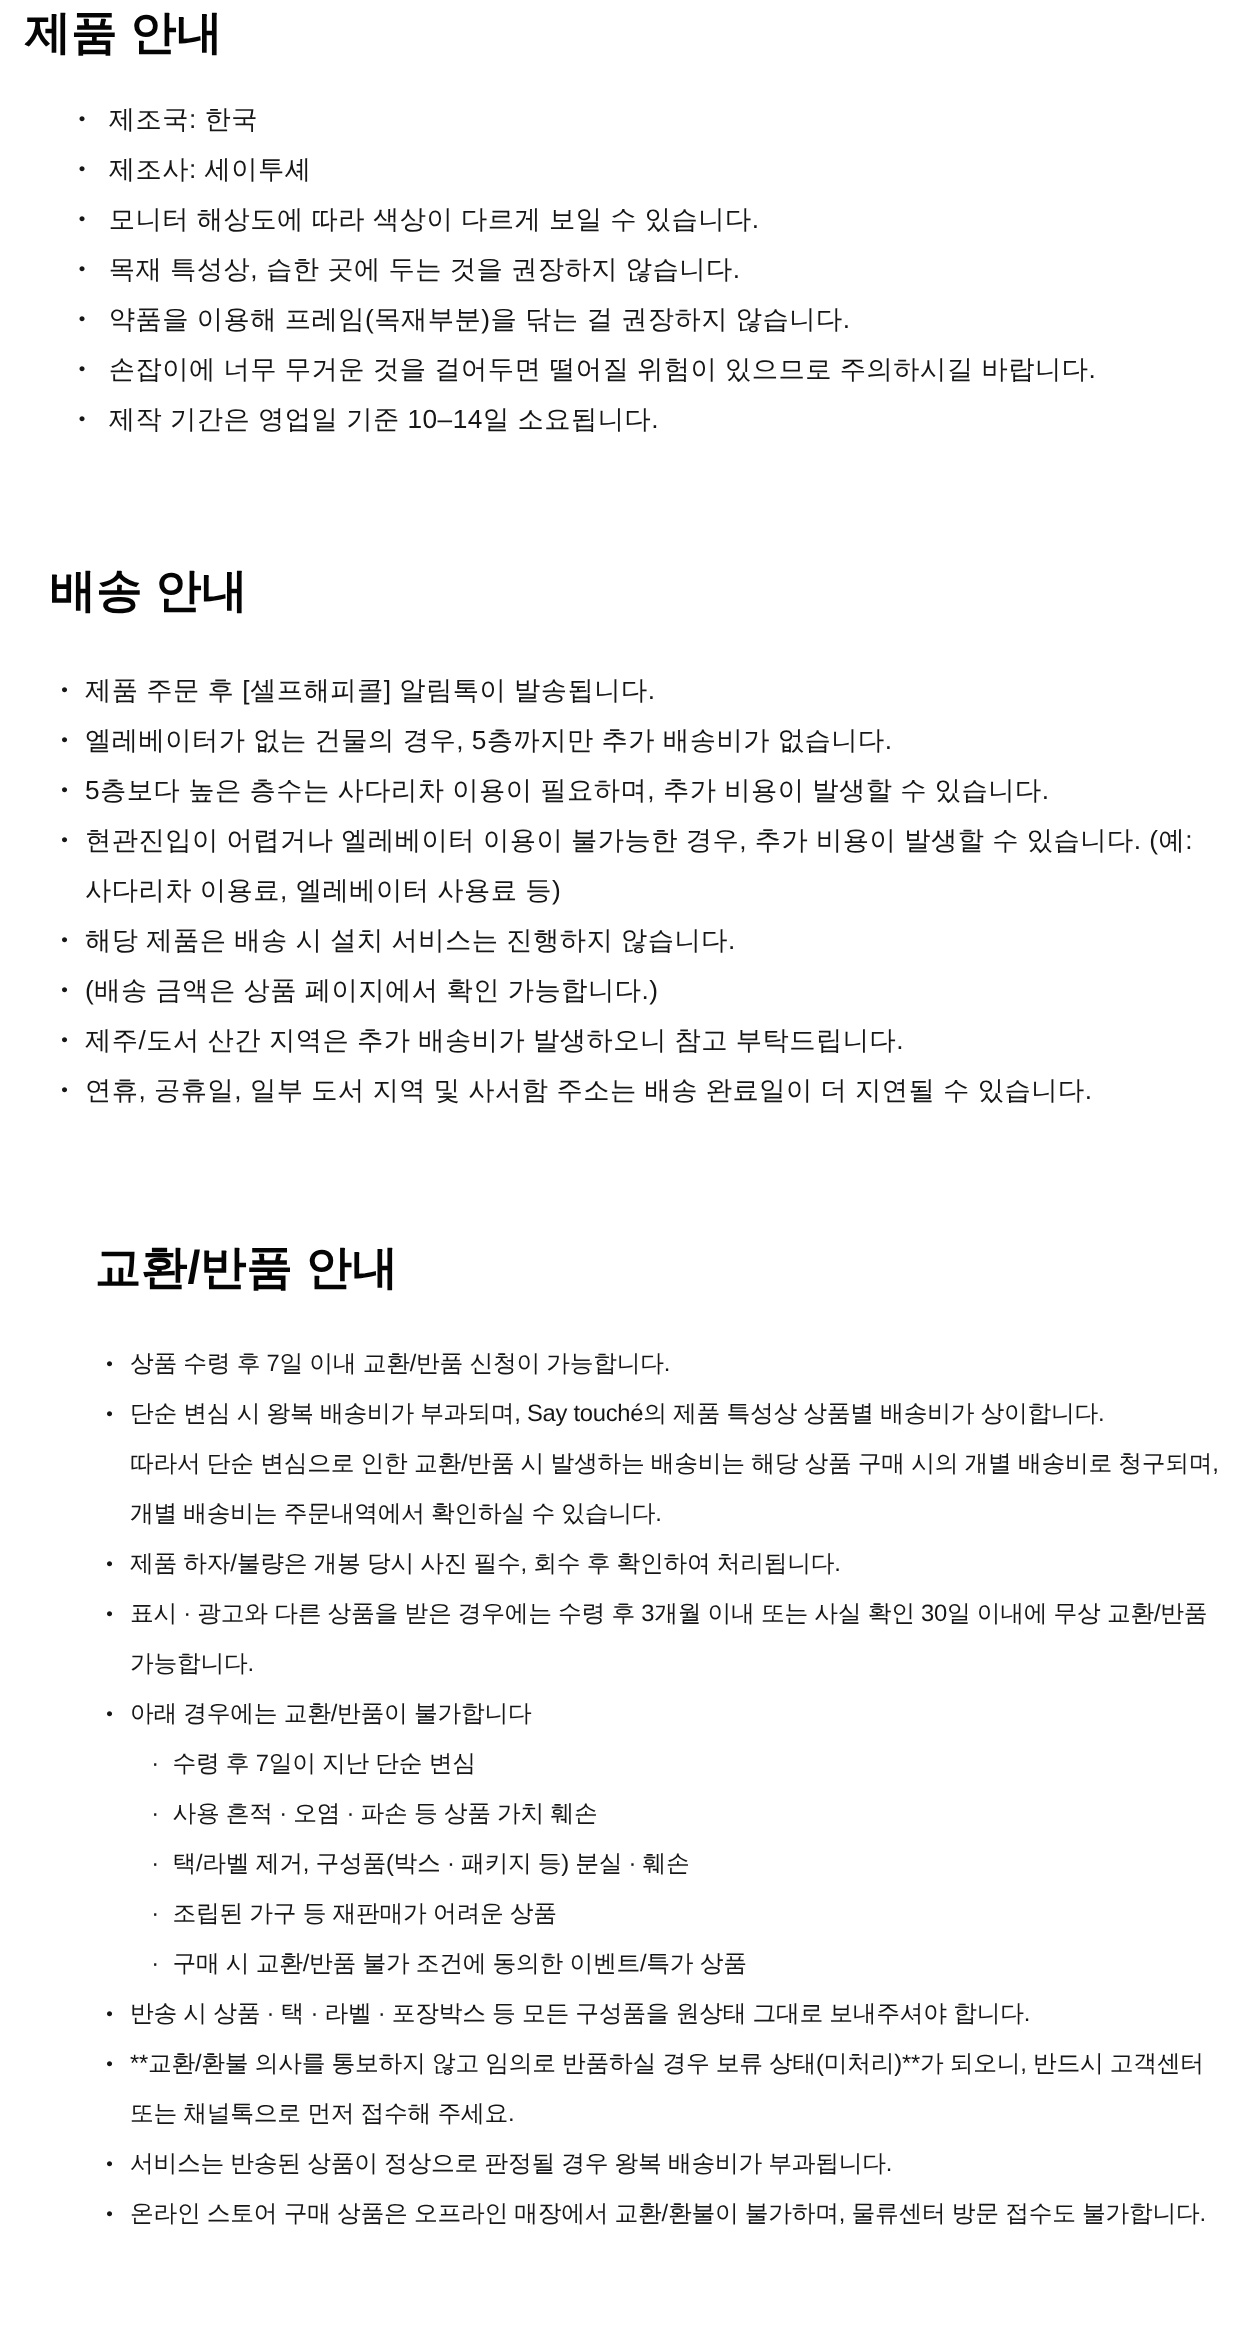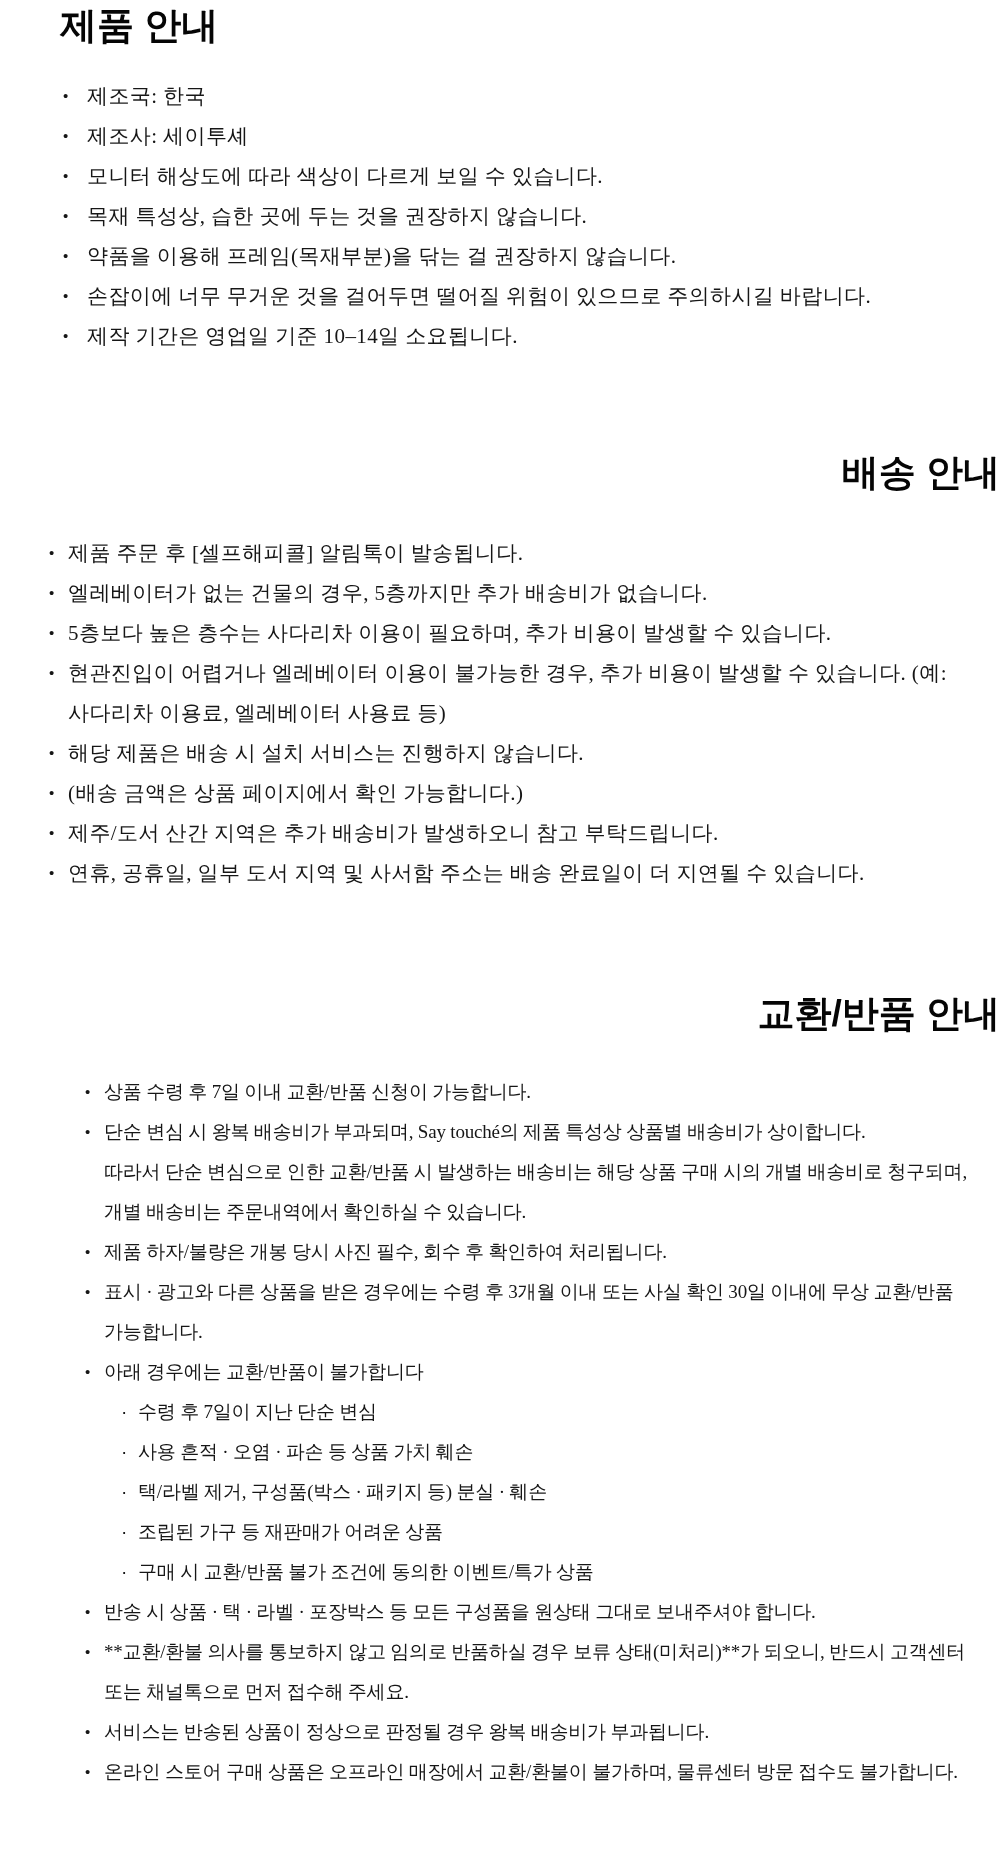--- a/index.html
+++ b/index.html
@@ -22,36 +22,35 @@
   }
   h2.sec-title {
     margin: 0;
     font-size: 37px;
     line-height: 44px;
     font-weight: 700;
     color: #050505;
     letter-spacing: 0;
     white-space: pre;
   }
-  .sec-product h2.sec-title { padding-left: 60px; }
-  .sec-shipping h2.sec-title, .sec-exchange h2.sec-title { padding-left: 40px; text-align: right; }
+  .sec-product h2.sec-title { padding-left: 20px; }
+  .sec-shipping h2.sec-title, .sec-exchange h2.sec-title { padding-left: 40px; }
 
   .sec-shipping { margin-top: 95px; }
   .sec-exchange { margin-top: 99px; padding-left: 36px; }
 
   ul.list, ul.sublist {
     list-style: none;
     margin: 0;
     padding: 0;
   }
   li { position: relative; }
   .line {
     line-height: 40px;
     white-space: pre;
-    font-family: Liberation Serif, serif;
   }
   .sec-product ul.list {
     margin-top: 28px;
     padding-left: 87px;
     font-size: 21px;
     letter-spacing: 0.4px;
   }
   .sec-shipping ul.list {
     margin-top: 38px;
     padding-left: 68px;

